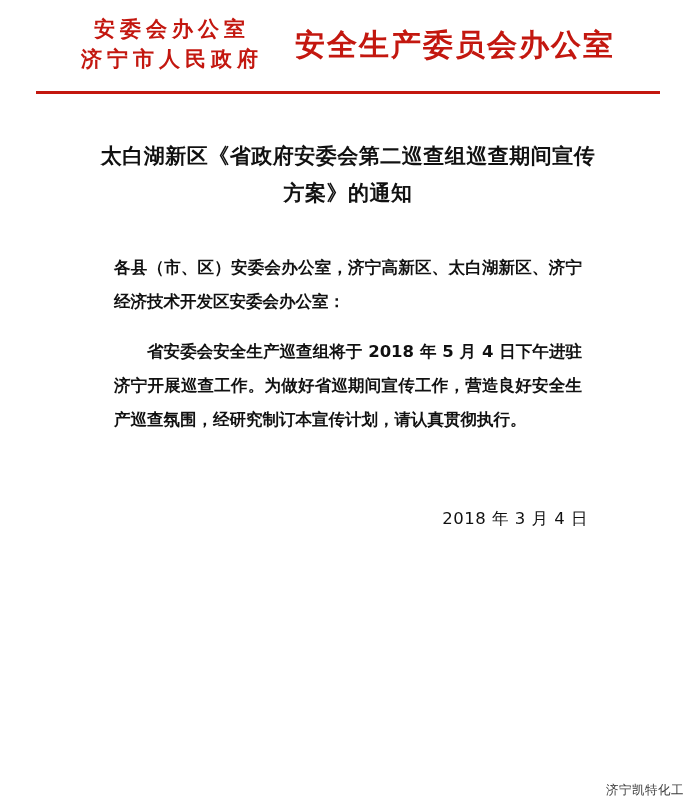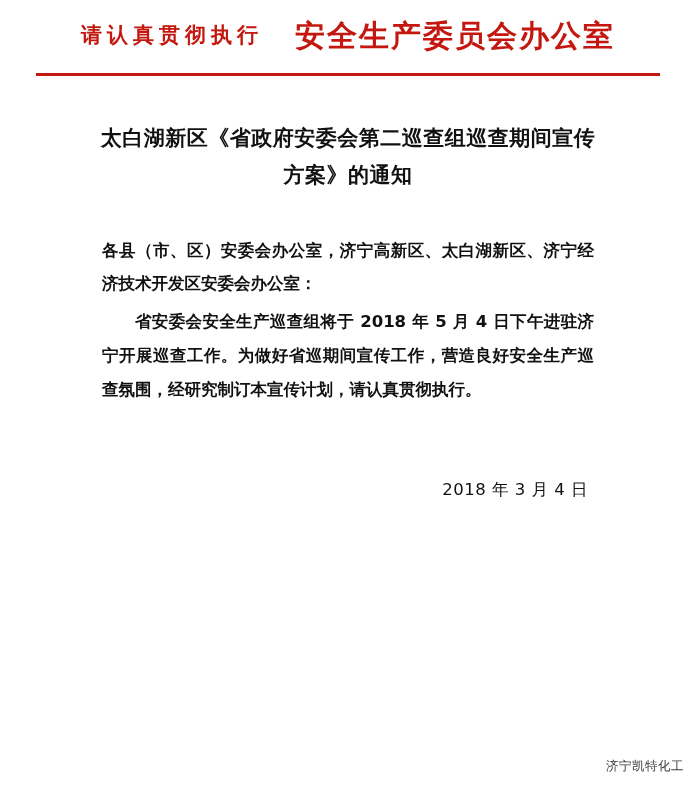--- a/index.html
+++ b/index.html
@@ -85,57 +85,58 @@
   .body-block {
     margin: 40px 98px 0 98px;
     color: #111111;
     font-family: "DejaVu Sans", sans-serif;
     font-weight: bold;
     font-size: 16.5px;
     line-height: 2.05;
     text-align: justify;
   }
   .body-block p {
-    margin: 4px;
+    margin: 16px;
   }
   .para-indent {
     text-indent: 2em;
   }
 
   
   .date-line {
     margin: 72px 108px 0 0;
     text-align: right;
     font-family: "DejaVu Sans", sans-serif;
     font-weight: normal;
     font-size: 16.5px;
     color: #111111;
     letter-spacing: 0.5px;
   }
 
   
   .footer-mark {
     position: absolute;
     right: 12px;
-    bottom: 24px;
+    bottom: 0;
     font-family: "DejaVu Sans", sans-serif;
     font-size: 12.5px;
     color: #3a3a3a;
     letter-spacing: 0.5px;
   }
 </style>
 </head>
 <body>
 
 <div class="page">
 
   <div class="letterhead">
     <div class="letterhead-inner">
       <div class="issuer-lines">
-        <div class="issuer-line">请认真贯彻执行</div>
+        <div class="issuer-line">安委会办公室</div>
+        <div class="issuer-line">济宁市人民政府</div>
       </div>
       <div class="office-title">安全生产委员会办公室</div>
     </div>
   </div>
 
   <div class="red-rule"></div>
 
   <div class="doc-title">太白湖新区《省政府安委会第二巡查组巡查期间宣传方案》的通知</div>
 
   <div class="body-block">

